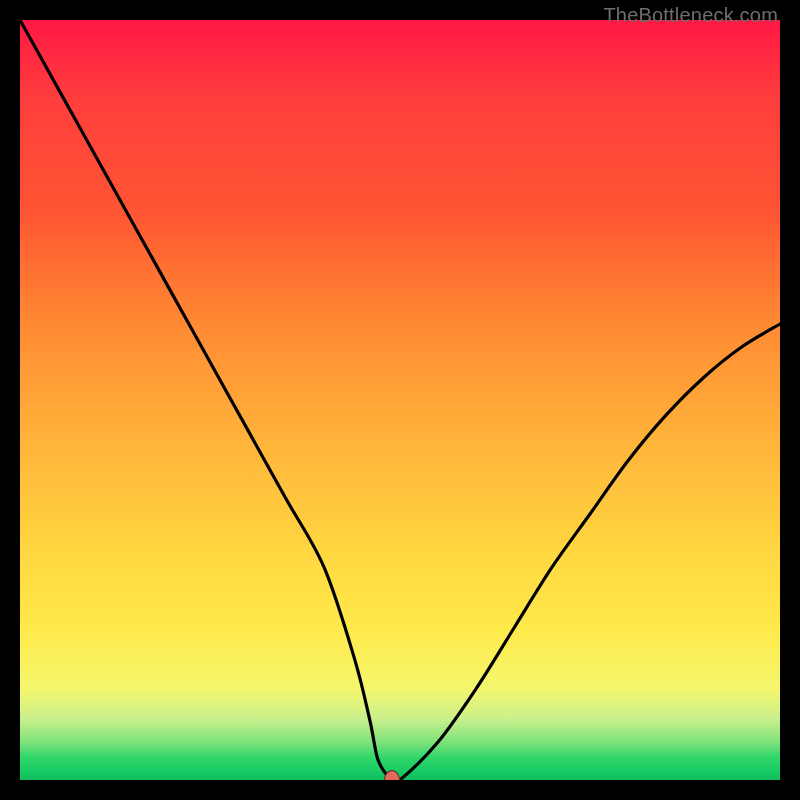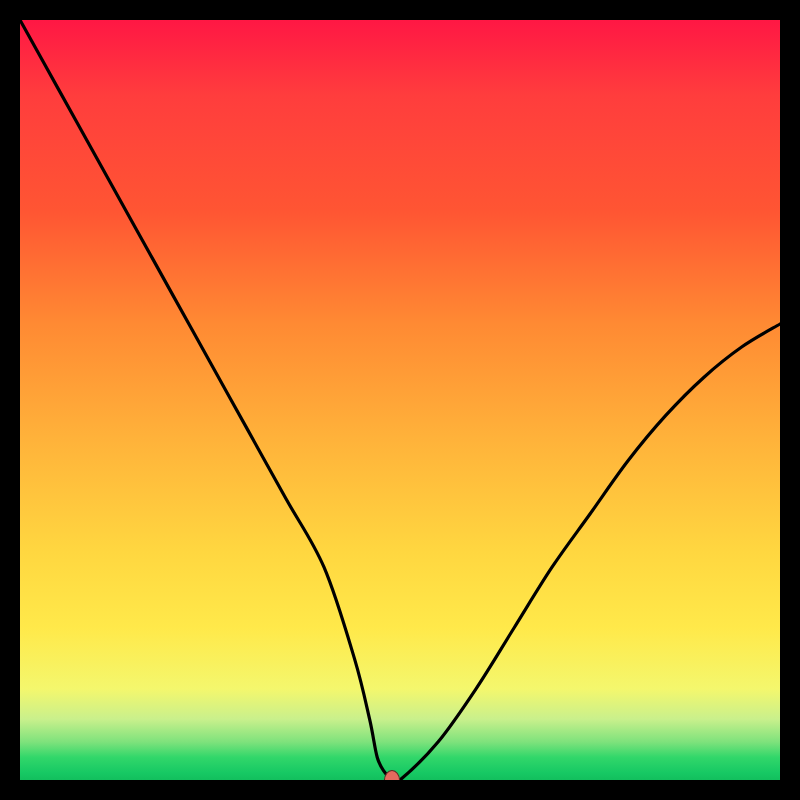--- a/index.html
+++ b/index.html
@@ -80,13 +80,14 @@
 <body>
 
 <div class="frame">
   <div class="plot">
     <div class="gradient"></div>
     <svg class="curve" viewBox="0 0 760 760" preserveAspectRatio="none">
       <path id="curve-path" fill="none" stroke="#000" stroke-width="3.2" stroke-linejoin="round" stroke-linecap="round" d="M 0.00 0.00 C 6.33 11.40, 25.33 45.60, 38.00 68.40 C 50.67 91.20, 63.33 114.00, 76.00 136.80 C 88.67 159.60, 101.33 182.40, 114.00 205.20 C 126.67 228.00, 139.33 250.80, 152.00 273.60 C 164.67 296.40, 177.33 319.20, 190.00 342.00 C 202.67 364.80, 215.33 387.60, 228.00 410.40 C 240.67 433.20, 253.33 456.00, 266.00 478.80 C 278.67 501.60, 292.60 520.60, 304.00 547.20 C 315.40 573.80, 326.80 613.07, 334.40 638.40 C 342.00 663.73, 345.80 682.73, 349.60 699.20 C 353.40 715.67, 354.67 728.33, 357.20 737.20 C 359.73 746.07, 362.27 748.60, 364.80 752.40 C 367.33 756.20, 369.87 758.73, 372.40 760.00 C 374.93 761.27, 372.40 766.33, 380.00 760.00 C 387.60 753.67, 405.33 737.20, 418.00 722.00 C 430.67 706.80, 443.33 687.80, 456.00 668.80 C 468.67 649.80, 481.33 628.27, 494.00 608.00 C 506.67 587.73, 519.33 566.20, 532.00 547.20 C 544.67 528.20, 557.33 511.73, 570.00 494.00 C 582.67 476.27, 595.33 457.27, 608.00 440.80 C 620.67 424.33, 633.33 409.13, 646.00 395.20 C 658.67 381.27, 671.33 368.60, 684.00 357.20 C 696.67 345.80, 709.33 335.67, 722.00 326.80 C 734.67 317.93, 753.67 307.80, 760.00 304.00"></path>
     </svg>
     <div id="marker" class="marker" style="left: 372.4px; top: 760px; background: rgb(228, 106, 94);"></div>
   </div>
+  <div class="watermark">TheBottleneck.com</div>
 </div>
 
 </body></html>

